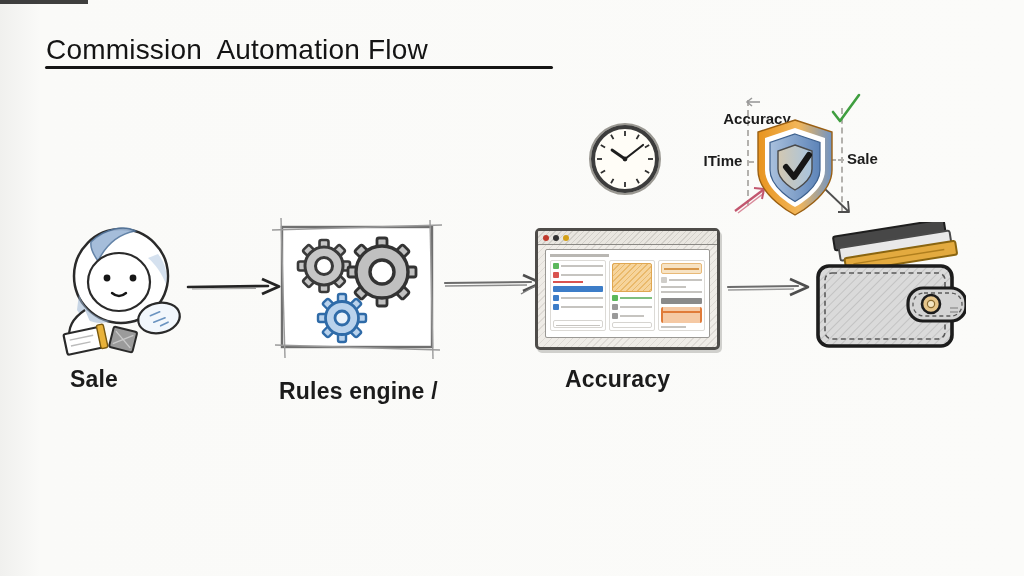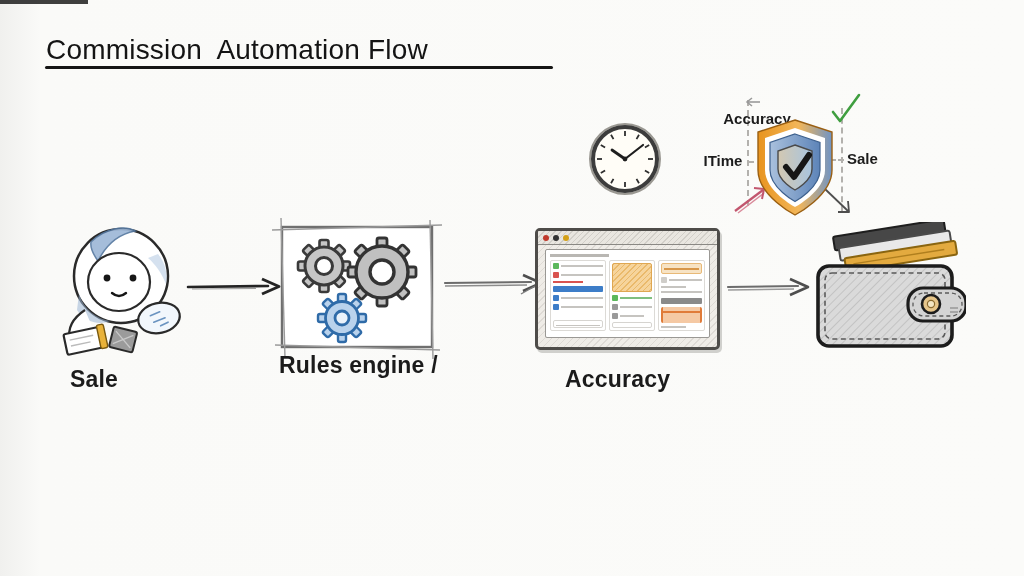--- a/index.html
+++ b/index.html
@@ -128,21 +128,21 @@
         <rect x="66" y="76" width="8" height="10" rx="2" transform="rotate(135 70 100)"></rect>
         <rect x="66" y="76" width="8" height="10" rx="2" transform="rotate(180 70 100)"></rect>
         <rect x="66" y="76" width="8" height="10" rx="2" transform="rotate(225 70 100)"></rect>
         <rect x="66" y="76" width="8" height="10" rx="2" transform="rotate(270 70 100)"></rect>
         <rect x="66" y="76" width="8" height="10" rx="2" transform="rotate(315 70 100)"></rect>
       </g>
       <circle cx="70" cy="100" r="16.5" fill="#b9d2ec" stroke-width="2.8"></circle>
       <circle cx="70" cy="100" r="7" fill="#eaf2fa" stroke-width="2.8"></circle>
     </g>
   </svg>
-  <div class="abs step-label" style="left:279px;top:352px;width:160px">Rules engine /</div>
+  <div class="abs step-label" style="left:279px;top:378px;width:160px">Rules engine /</div>
 
   <svg class="abs" style="left:443px;top:272px" width="104" height="24" viewBox="0 0 104 24">
     <line x1="2" y1="11" x2="88" y2="10" stroke="#6c6c6c" stroke-width="2.2" stroke-linecap="round"></line>
     <line x1="2" y1="14" x2="84" y2="13" stroke="#8c8c8c" stroke-width="1.4"></line>
     <polyline points="80,3 98,11 80,19" fill="none" stroke="#4e4e4e" stroke-width="2.6" stroke-linejoin="round"></polyline>
     <line x1="78" y1="22" x2="92" y2="14" stroke="#7c7c7c" stroke-width="1.4"></line>
   </svg>
 
   <div class="abs dash">
     <div class="dash-toolbar">

